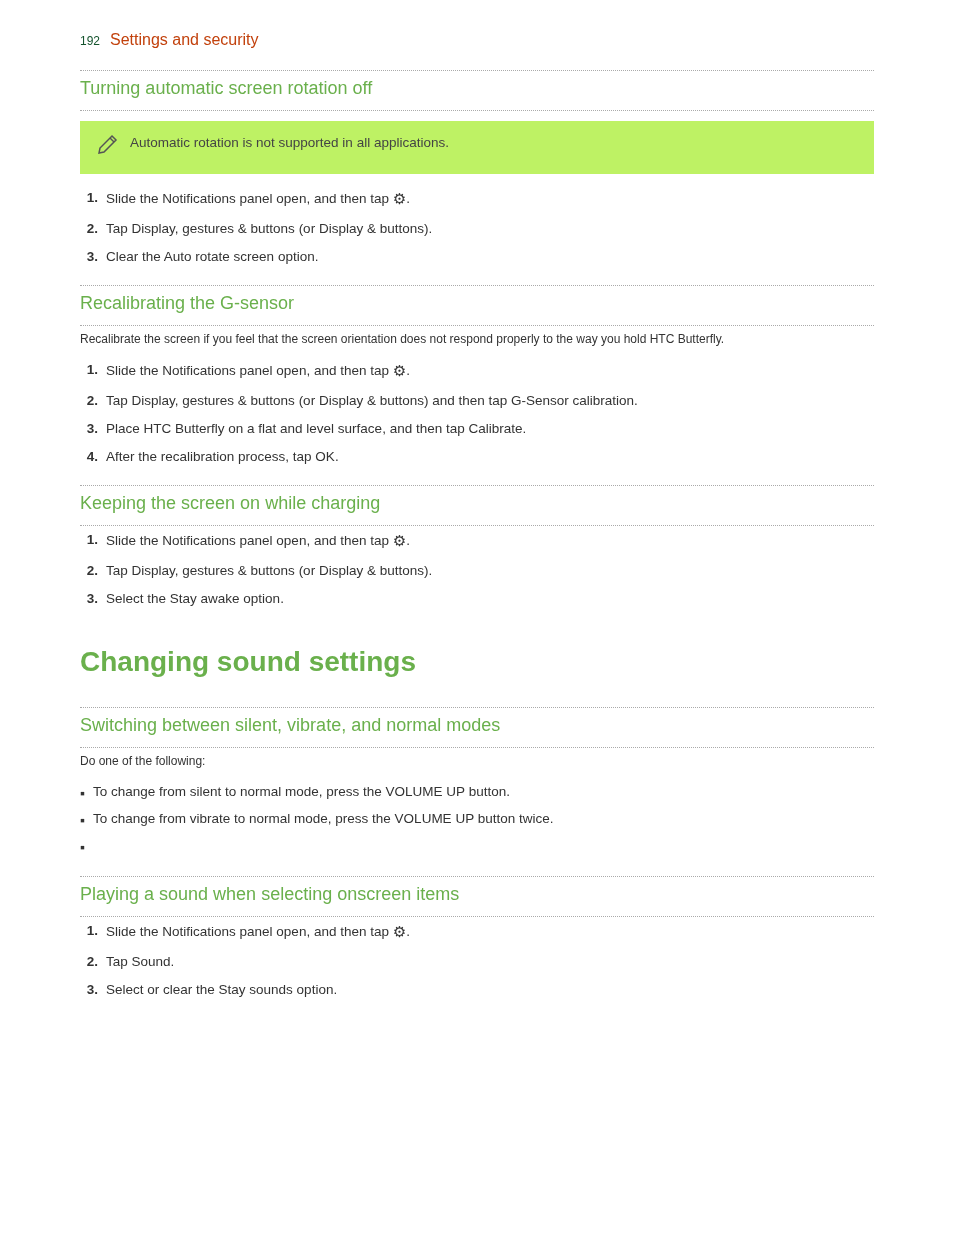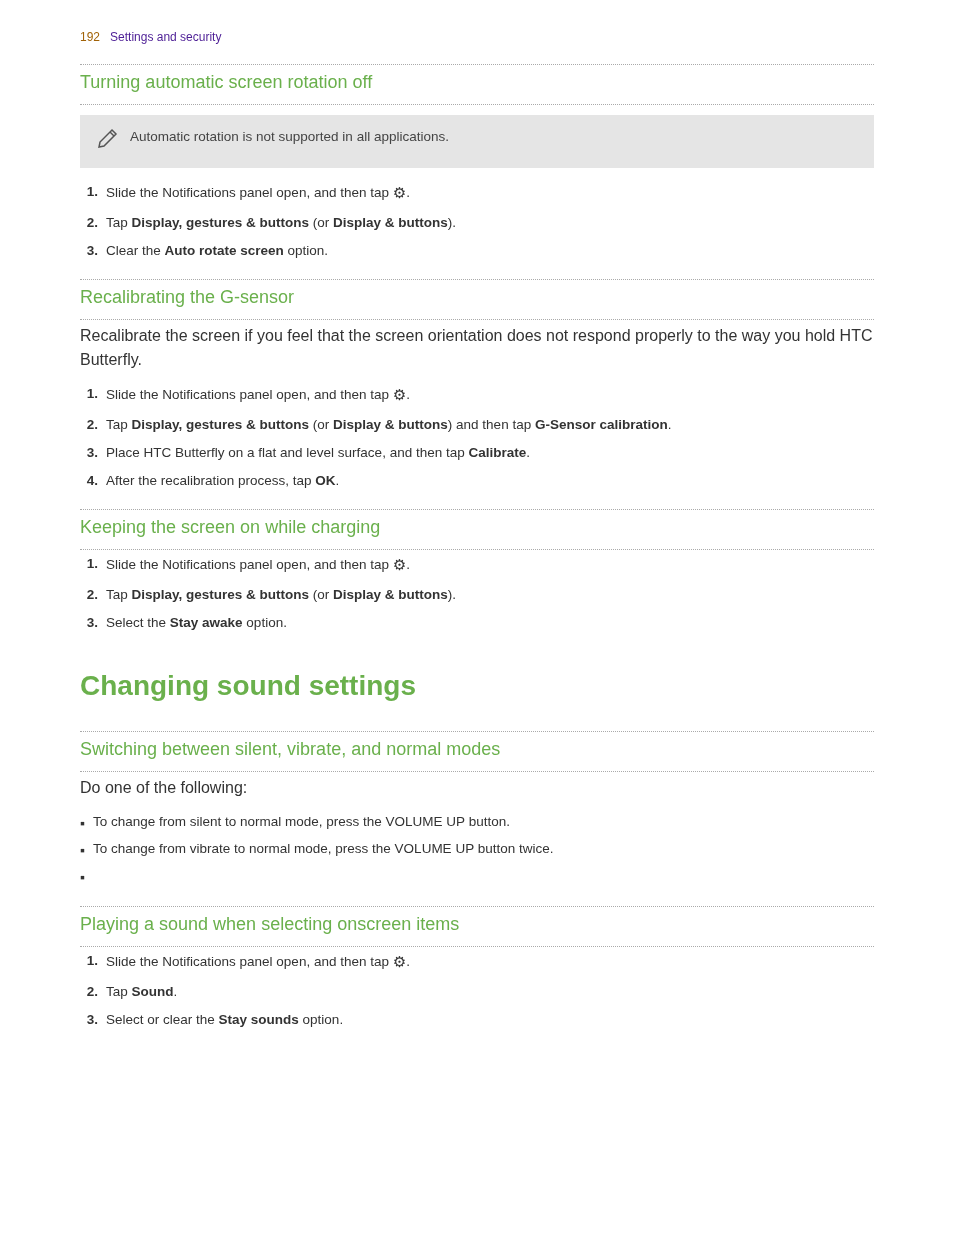--- a/index.html
+++ b/index.html
@@ -17,66 +17,66 @@
       background: #fff;
     }
     .header-line {
       display: flex;
       align-items: baseline;
       gap: 10px;
       margin-bottom: 18px;
     }
     .page-number {
       font-size: 12px;
-      color: #a16207;
+      color: #14532d;
     }
     .header-title {
-      font-size: 12px;
-      color: #4c1d95;
+      font-size: 16px;
+      color: #c2410c;
     }
     .section-divider {
       border: none;
       border-top: 1px dotted #aaa;
       margin: 0 0 4px 0;
     }
     .section-heading {
       color: #6ab04c;
       font-size: 18px;
       font-weight: normal;
       margin-bottom: 8px;
       margin-top: 0;
     }
     .big-heading {
       color: #6ab04c;
       font-size: 28px;
       font-weight: bold;
       margin: 32px 0 24px 0;
     }
     .note-box {
-      background: #e5e5e5;
+      background: #bef264;
       border-left: none;
       padding: 12px 32px 12px 16px;
       margin: 10px 0 14px 0;
       display: flex;
       align-items: flex-start;
       gap: 12px;
     }
     .note-icon {
       flex-shrink: 0;
       margin-top: 1px;
     }
     .note-text {
       font-size: 13.5px;
       color: #444;
     }
     .section-body {
       margin-bottom: 18px;
     }
     .section-intro {
-      font-size: 16px;
+      font-size: 12px;
       color: #333;
       margin-bottom: 12px;
     }
     ol {
       padding-left: 0;
       list-style: none;
       margin-bottom: 0;
     }
     ol li {
       display: flex;
@@ -105,21 +105,21 @@
       margin-bottom: 5px;
       font-size: 13.5px;
       color: #333;
       align-items: flex-start;
     }
     ul.bullet-list li .bullet {
       font-size: 14px;
       flex-shrink: 0;
       margin-top: 1px;
     }
-    .bold { font-weight: bold; }
+    .bold { font-weight: normal; }
     .section-wrapper {
       margin-bottom: 4px;
     }
     .sub-section {
       margin-bottom: 16px;
     }
   </style>
 </head>
 <body>
 

